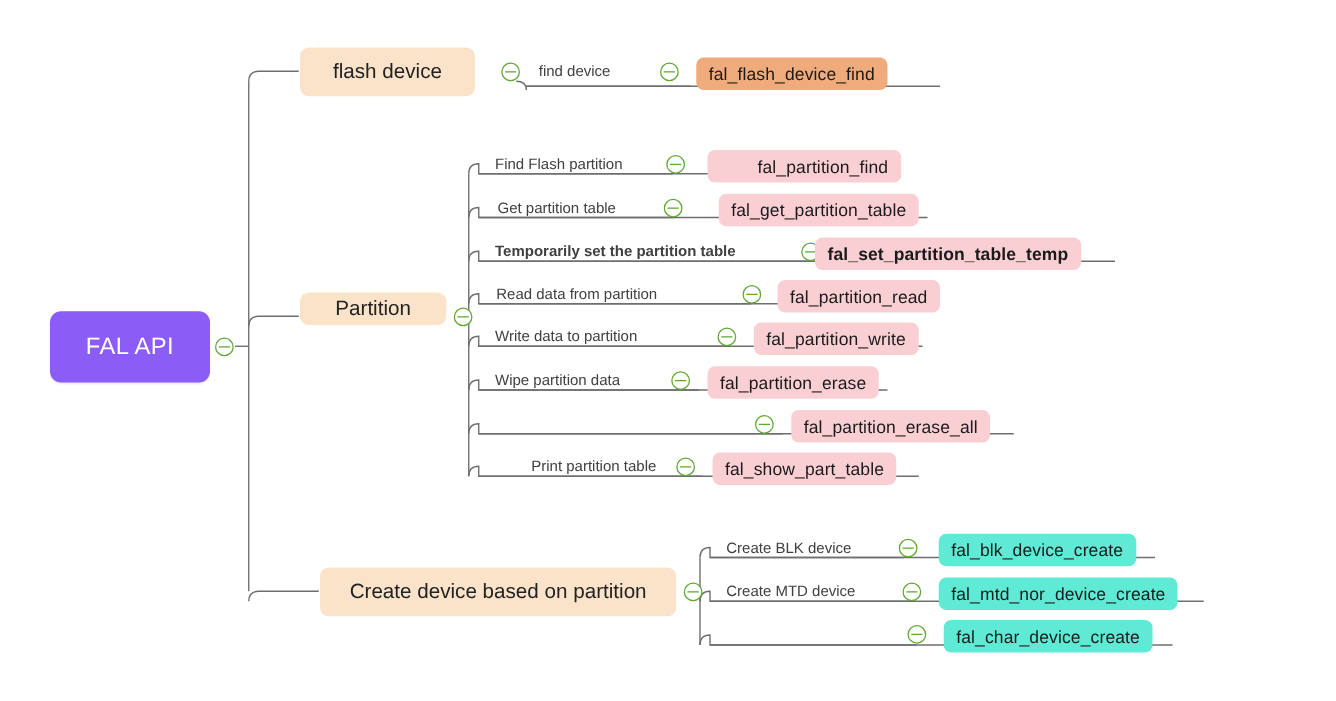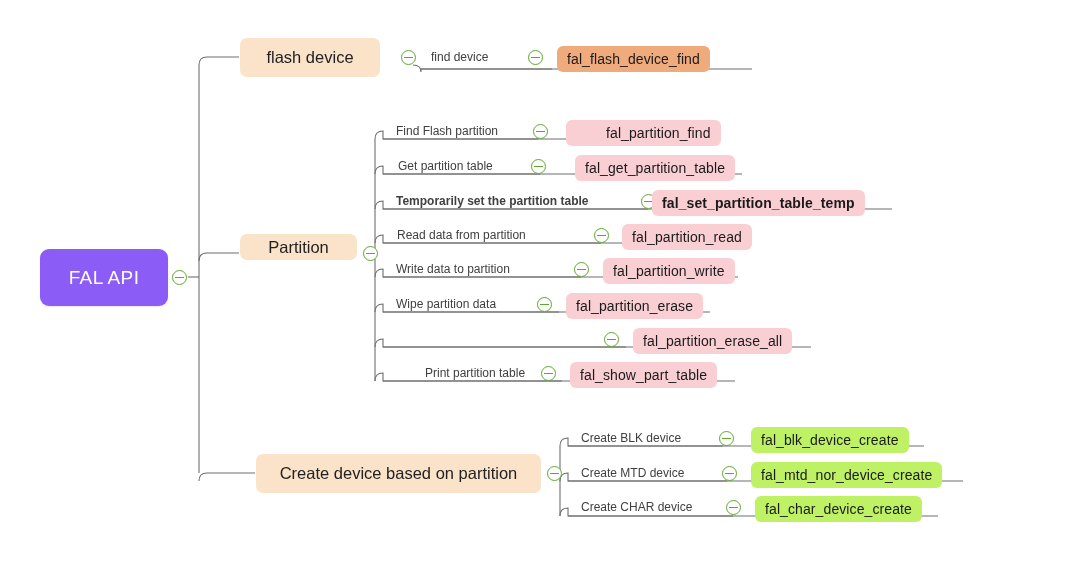--- a/index.html
+++ b/index.html
@@ -75,21 +75,21 @@
     border-radius: 6px;
     font-size: 14px;
     height: 26px;
     padding: 0 10px;
     box-sizing: border-box;
     letter-spacing: 0.1px;
     color: #1a1a1a;
   }
   .chip.orange  { background: #F0AB7C; }
   .chip.pink    { background: #F9CFD4; }
-  .chip.green   { background: #bef264; }
+  .chip.green   { background: #5eead4; }
 
   
   .toggle {
     position: absolute;
     width: 15px;
     height: 15px;
     border: 1.6px solid #5FA832;
     border-radius: 50%;
     background: #ffffff;
     box-sizing: border-box;
@@ -223,17 +223,16 @@
   <div class="toggle" style="left:547px; top:466px;"></div>
 
   <div class="leaf-label" style="left:581px; top:428px;">Create BLK device</div>
   <div class="toggle" style="left:719px; top:431px;"></div>
   <div class="chip green" style="left:751px; top:427px;">fal_blk_device_create</div>
 
   <div class="leaf-label" style="left:581px; top:463px;">Create MTD device</div>
   <div class="toggle" style="left:722px; top:466px;"></div>
   <div class="chip green" style="left:751px; top:462px;">fal_mtd_nor_device_create</div>
 
-  <div class="leaf-label" style="left:581px; top:497px;">Create CHAR device</div>
   <div class="toggle" style="left:726px; top:500px;"></div>
   <div class="chip green" style="left:755px; top:496px;">fal_char_device_create</div>
 
 </div>
 
 </body></html>

